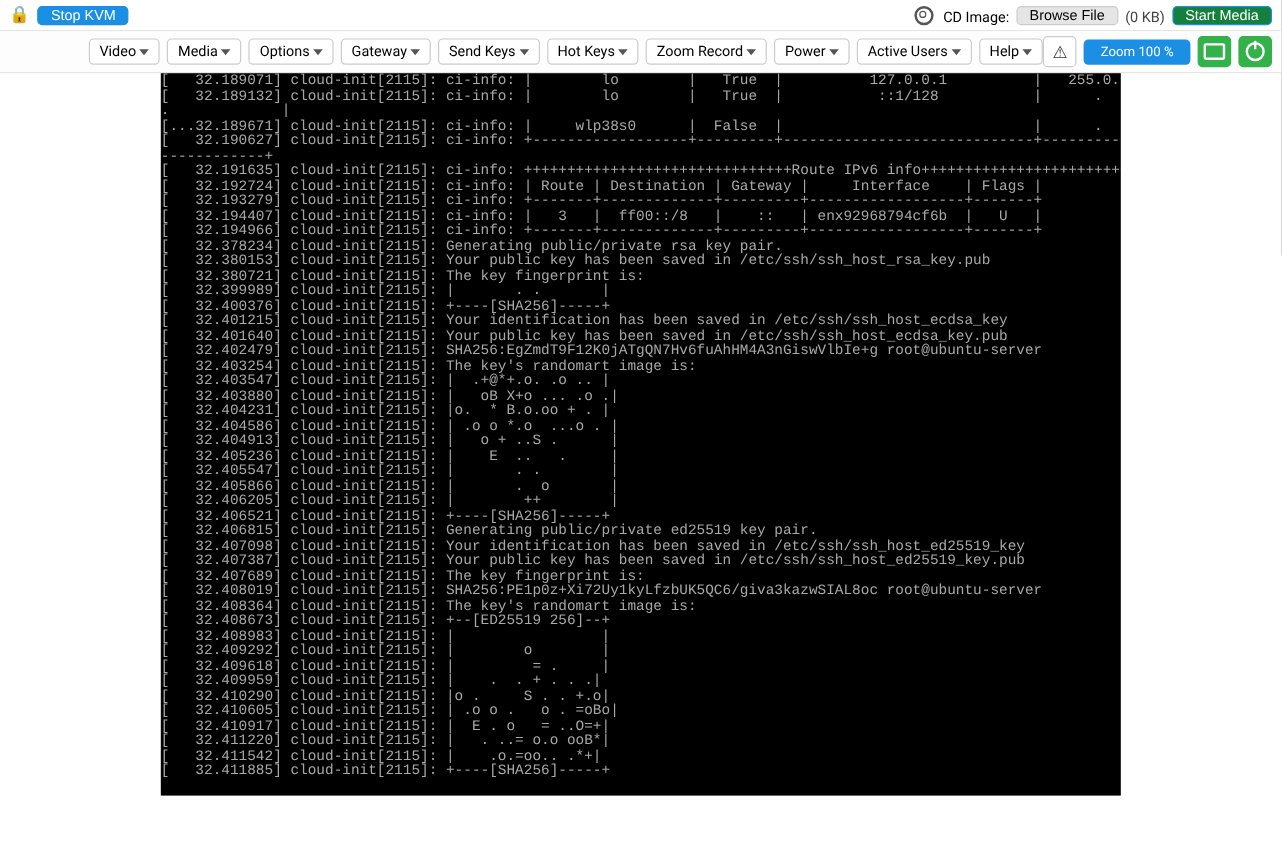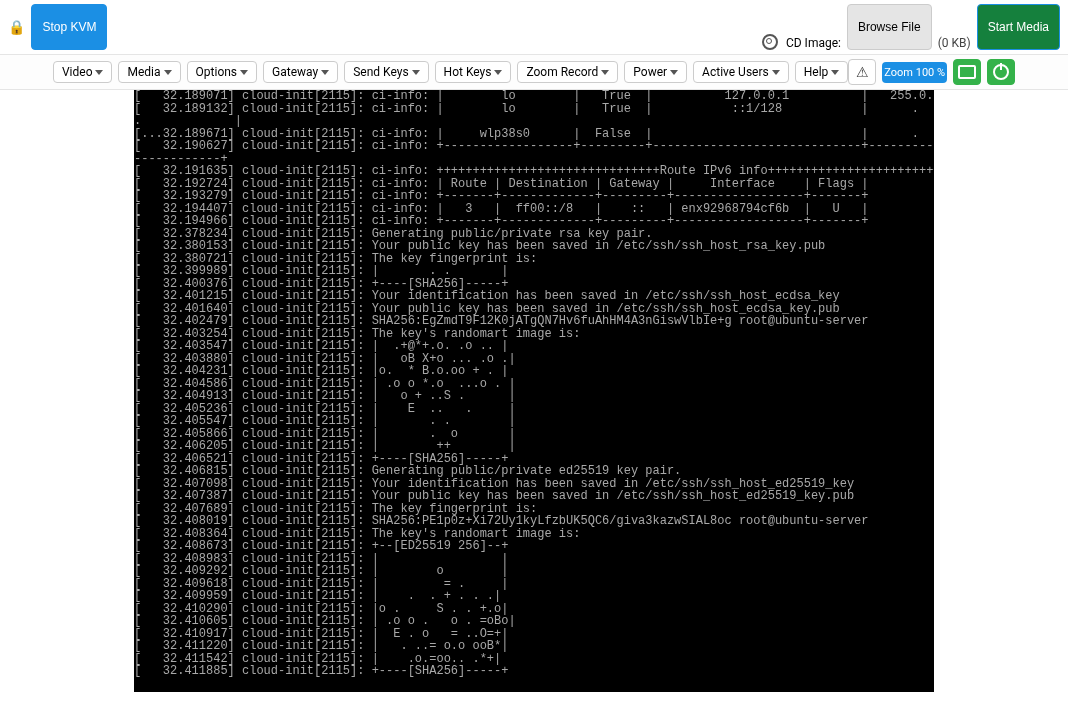--- a/index.html
+++ b/index.html
@@ -1,36 +1,36 @@
 <!DOCTYPE html>
 <html><head>
 <meta charset="utf-8">
 <style>
   html,body{margin:0;padding:0;font-family:-apple-system,BlinkMacSystemFont,"Segoe UI",Roboto,Arial,sans-serif;background:#fff;width:1068px;height:707px;overflow:hidden}
   .topbar{display:flex;align-items:center;justify-content:space-between;padding:4px 8px;border-bottom:1px solid #e5e5e5}
   .top-left{display:flex;align-items:center;gap:6px}
   .lock-icon{font-size:14px;color:#555}
-  .btn{display:inline-flex;align-items:center;border:1px solid #ccc;border-radius:4px;padding:15px 10px;font-size:12px;background:#fff;cursor:pointer;gap:4px}
+  .btn{display:inline-flex;align-items:center;border:1px solid #ccc;border-radius:4px;padding:0 10px;font-size:12px;background:#fff;cursor:pointer;gap:4px}
   .btn-primary{background:#15803d;color:#fff;border-color:#1b8fe4}
   .btn-primary.stop{background:#1b8fe4}
   .top-right{display:flex;align-items:flex-end;gap:6px;font-size:12px}
   .cdicon{display:inline-block;width:12px;height:12px;border:2px solid #555;border-radius:50%;position:relative;margin-right:2px}
   .cdicon:after{content:"";position:absolute;width:4px;height:4px;border:1px solid #555;border-radius:50%;top:2px;left:2px}
   .browse{background:#e5e5e5}
   .size-label{color:#444}
-  .menubar{display:flex;align-items:center;justify-content:center;padding:4px 8px;border-bottom:1px solid #e5e5e5;background:#fdfdfd}
+  .menubar{display:flex;align-items:center;justify-content:flex-end;padding:4px 8px;border-bottom:1px solid #e5e5e5;background:#fdfdfd}
   .menu-left{display:flex;gap:6px;flex-wrap:wrap}
   .menu-item{border:1px solid #ccc;border-radius:4px;padding:3px 8px;font-size:12px;background:#fff;cursor:pointer;display:inline-flex;align-items:center;gap:3px}
   .caret{display:inline-block;width:0;height:0;border-left:4px solid transparent;border-right:4px solid transparent;border-top:5px solid #555}
   .menu-right{display:flex;gap:6px;align-items:center}
   .iconbtn{border:1px solid #ccc;border-radius:4px;width:26px;height:24px;display:inline-flex;align-items:center;justify-content:center;background:#fff;cursor:pointer}
   .iconbtn.green{background:#34b24a;border-color:#34b24a;color:#fff}
   .iconbtn.green2{background:#34b24a;border-color:#34b24a;color:#fff}
   .warn-triangle{font-size:14px;color:#333}
-  .zoom{background:#1b8fe4;color:#fff;border-color:#1b8fe4;font-size:11px;padding:4px 2px;border-radius:4px}
+  .zoom{background:#1b8fe4;color:#fff;border-color:#1b8fe4;font-size:11px;padding:4px 14px;border-radius:4px}
   .console-wrap{display:flex;justify-content:center;padding:0 0;}
   .console{background:#000;color:#a8a8a8;font-family:"Courier New",monospace;font-size:12px;line-height:12.5px;white-space:pre;width:800px;height:602px;margin-top:0;overflow:hidden}
   .screen-ic{display:inline-block;width:14px;height:10px;border:2px solid #fff;border-radius:2px;position:relative}
   .power-ic{display:inline-block;width:12px;height:12px;border:2px solid #fff;border-radius:50%;position:relative}
   .power-ic:after{content:"";position:absolute;width:2px;height:7px;background:#fff;top:-3px;left:5px}
 </style>
 </head>
 <body>
 
 <div class="topbar">

